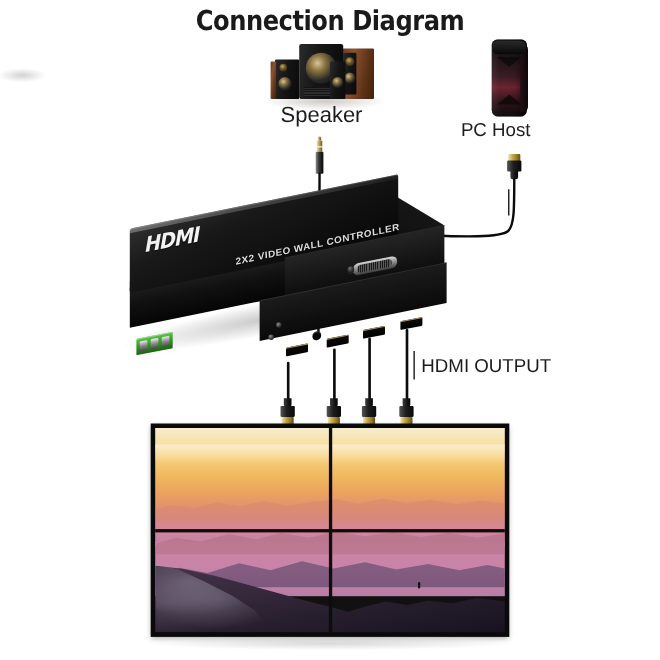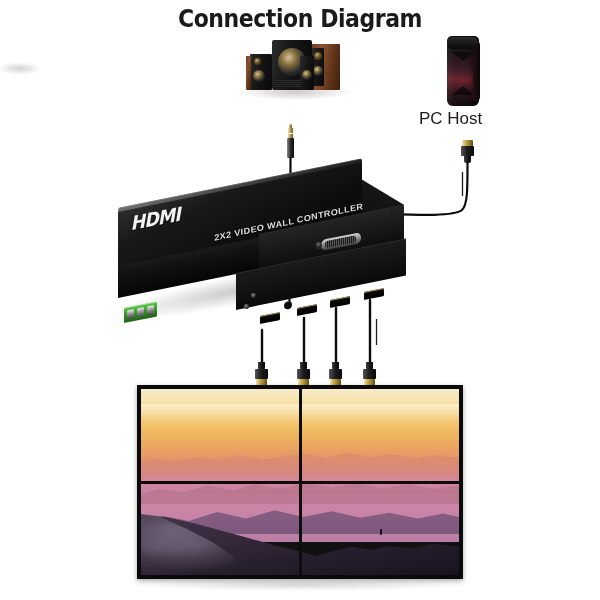--- a/index.html
+++ b/index.html
@@ -339,20 +339,21 @@
 
     <div class="sp-black" style="left:4px;top:14px;width:22px;height:36px;"></div>
     <div class="sp-tweeter" style="left:8px;top:18px;width:7px;height:7px;"></div>
     <div class="sp-cone" style="left:7px;top:30px;width:12px;height:12px;"></div>
     <div class="sp-wood" style="left:0px;top:16px;width:5px;height:34px;"></div>
 
     <div class="sp-black" style="left:54px;top:16px;width:14px;height:34px;"></div>
     <div class="sp-cone" style="left:56px;top:30px;width:10px;height:10px;"></div>
   </div>
 
+  <div id="speaker-label" class="lbl">Speaker</div>
 
   <div class="jack35" style="left:286px;top:124px;">
     <div class="tip"></div>
     <div class="ring1"></div>
     <div class="ring2"></div>
     <div class="barrel"></div>
   </div>
 
   <div id="pc-shadow"></div>
   <div id="pc-group">
@@ -442,20 +443,21 @@
     <div class="port gold" style="left:246px;top:96px;width:20px;height:8px;transform:skewY(-11deg);transform-origin:left top;"></div>
     <div class="port" style="left:166px;top:106px;width:8px;height:8px;border-radius:50%;transform:skewY(-11deg);transform-origin:left top;"></div>
 
     <div id="green-block">
       <div class="gb-screw" style="left:3px;"></div>
       <div class="gb-screw" style="left:13px;"></div>
       <div class="gb-screw" style="left:23px;"></div>
     </div>
   </div>
 
+  <div id="hdmi-output-label" class="lbl">HDMI OUTPUT</div>
 
   <div id="wall">
     <div id="wall-inner">
       <div class="scene">
         <div id="sky"></div>
         <div id="cloud-band"></div>
         <div id="sky2"></div>
         <div class="ridge" id="ridge-far"></div>
         <div class="ridge" id="ridge-mid"></div>
         <div class="ridge" id="ridge-near"></div>

